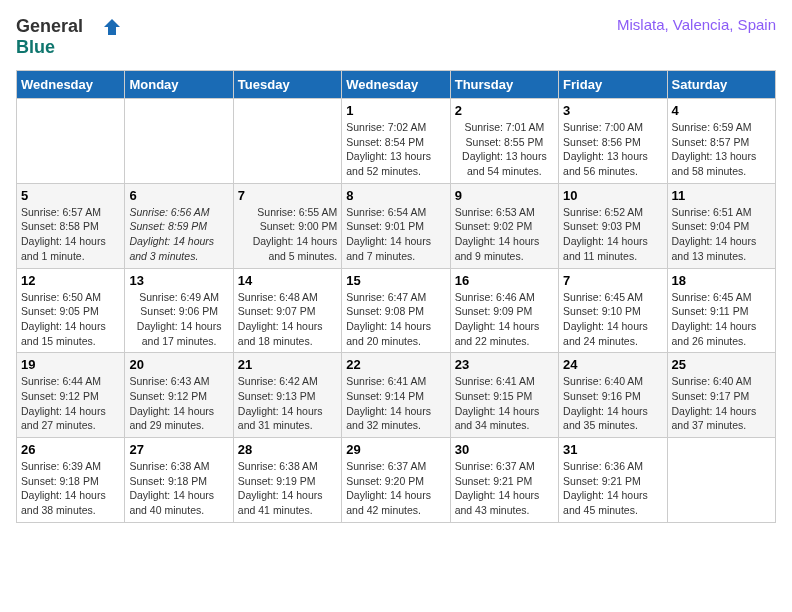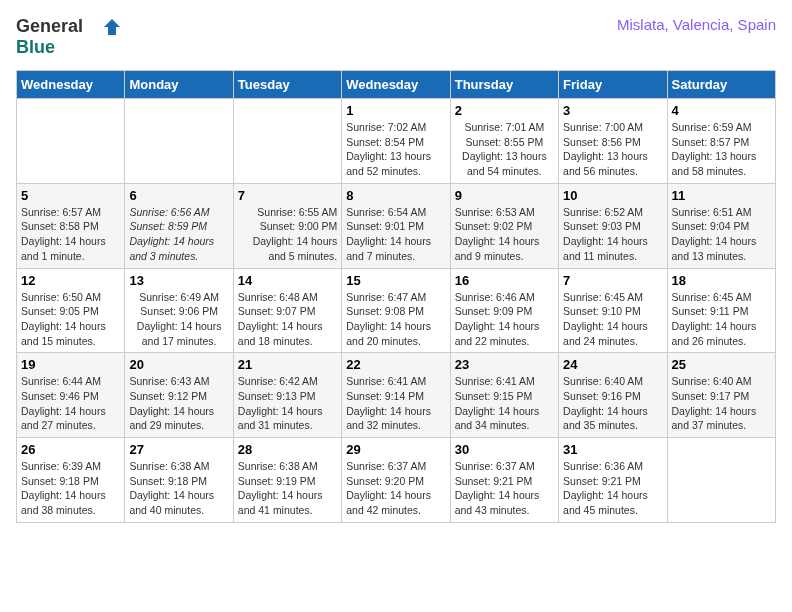--- a/index.html
+++ b/index.html
@@ -231,21 +231,21 @@
           <div class="day-number">18</div>
           <div class="day-info" style="white-space: pre-line;">Sunrise: 6:45 AM
 Sunset: 9:11 PM
 Daylight: 14 hours and 26 minutes.</div>
         </td>
       </tr>
       <tr>
         <td>
           <div class="day-number">19</div>
           <div class="day-info" style="white-space: pre-line;">Sunrise: 6:44 AM
-Sunset: 9:46 PM
+Sunset: 9:12 PM
 Daylight: 14 hours and 27 minutes.</div>
         </td>
         <td>
           <div class="day-number">20</div>
           <div class="day-info" style="white-space: pre-line;">Sunrise: 6:43 AM
 Sunset: 9:12 PM
 Daylight: 14 hours and 29 minutes.</div>
         </td>
         <td>
           <div class="day-number">21</div>

